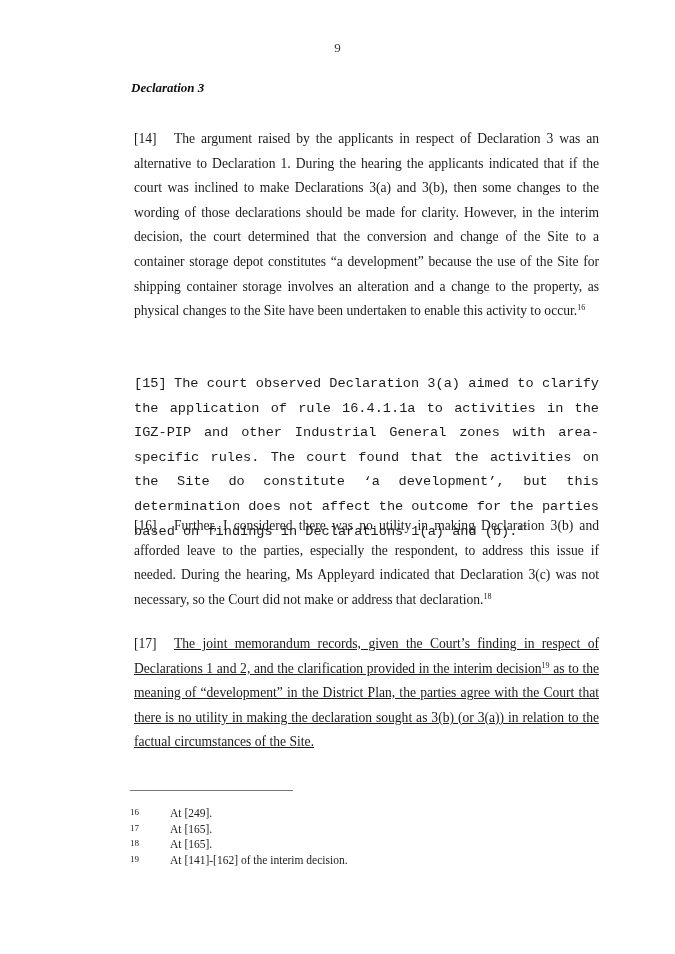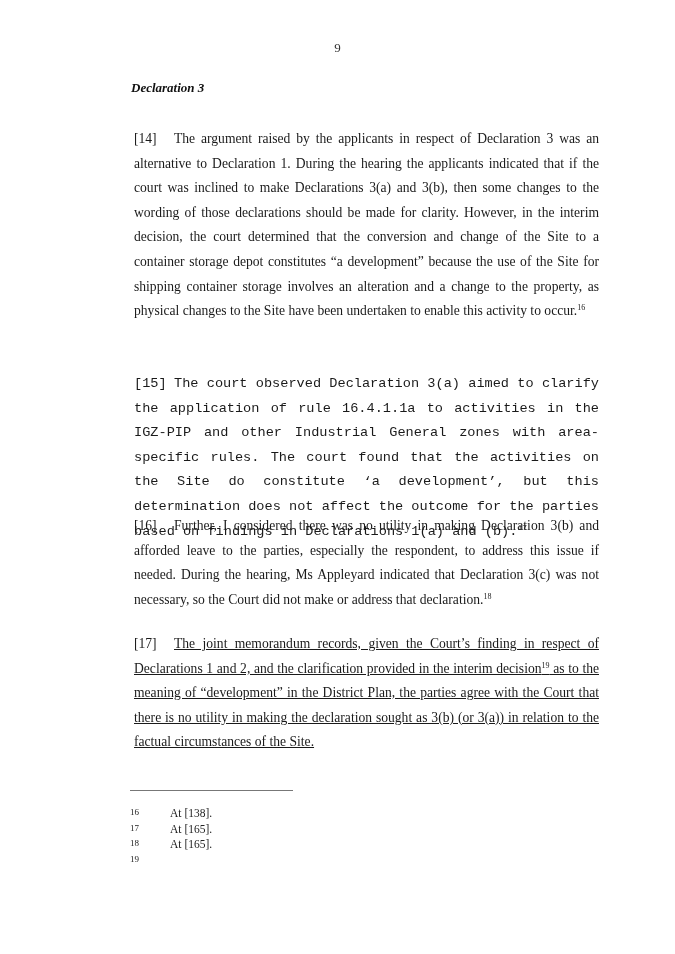--- a/index.html
+++ b/index.html
@@ -51,26 +51,27 @@
 
 <p class="para" id="p16"><span class="num">[16]</span><span>Further, I considered there was no utility in making Declaration 3(b) and afforded leave to the parties, especially the respondent, to address this issue if needed.  During the hearing, Ms Appleyard indicated that Declaration 3(c) was not necessary, so the Court did not make or address that declaration.</span><sup>18</sup></p>
 
 <p class="para" id="p17"><span class="num">[17]</span><span>The joint memorandum records, given the Court’s finding in respect of Declarations 1 and 2, and the clarification provided in the interim decision</span><sup>19</sup><span> as to the meaning of “development” in the District Plan, the parties agree with the Court that there is no utility in making the declaration sought as 3(b) (or 3(a)) in relation to the factual circumstances of the Site.</span></p>
 
 <div class="fn-rule"></div>
 
 <div class="footnotes">
   <div class="fn">
     <span class="fn-num">16</span>
-    <span>At [138].</span>
+    <span>At [249].</span>
   </div>
   <div class="fn">
     <span class="fn-num">17</span>
     <span>At [165].</span>
   </div>
   <div class="fn">
     <span class="fn-num">18</span>
     <span>At [165].</span>
   </div>
   <div class="fn">
     <span class="fn-num">19</span>
+    <span>At [141]-[162] of the interim decision.</span>
   </div>
 </div>
 
 </body></html>

